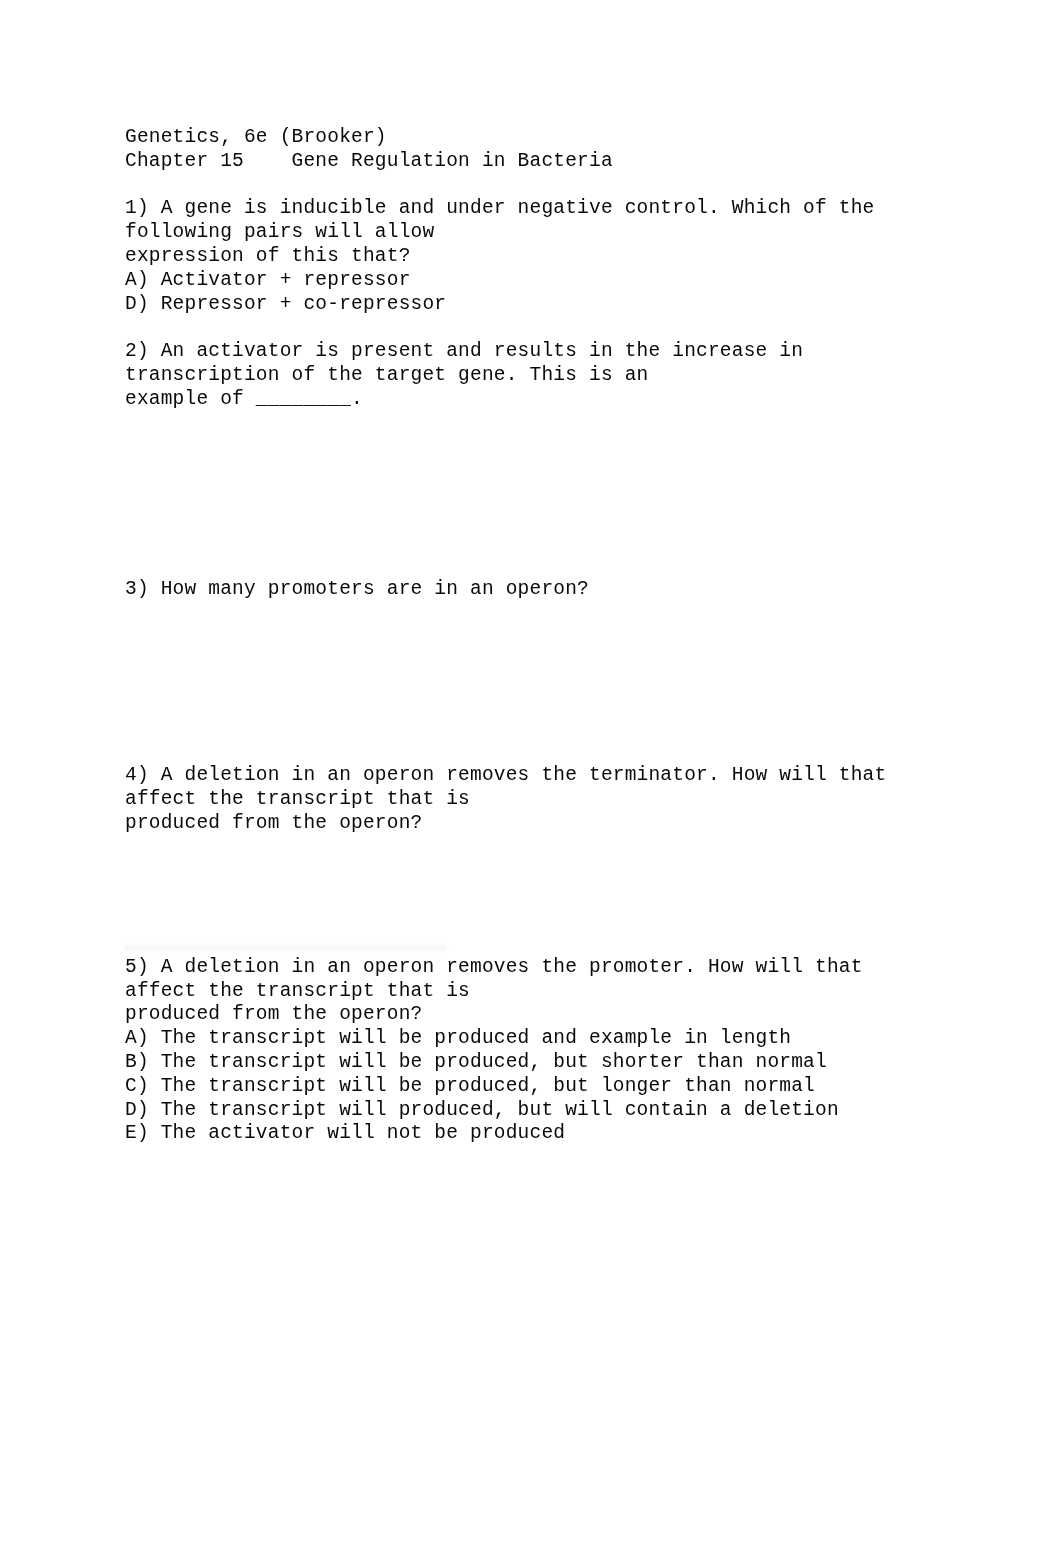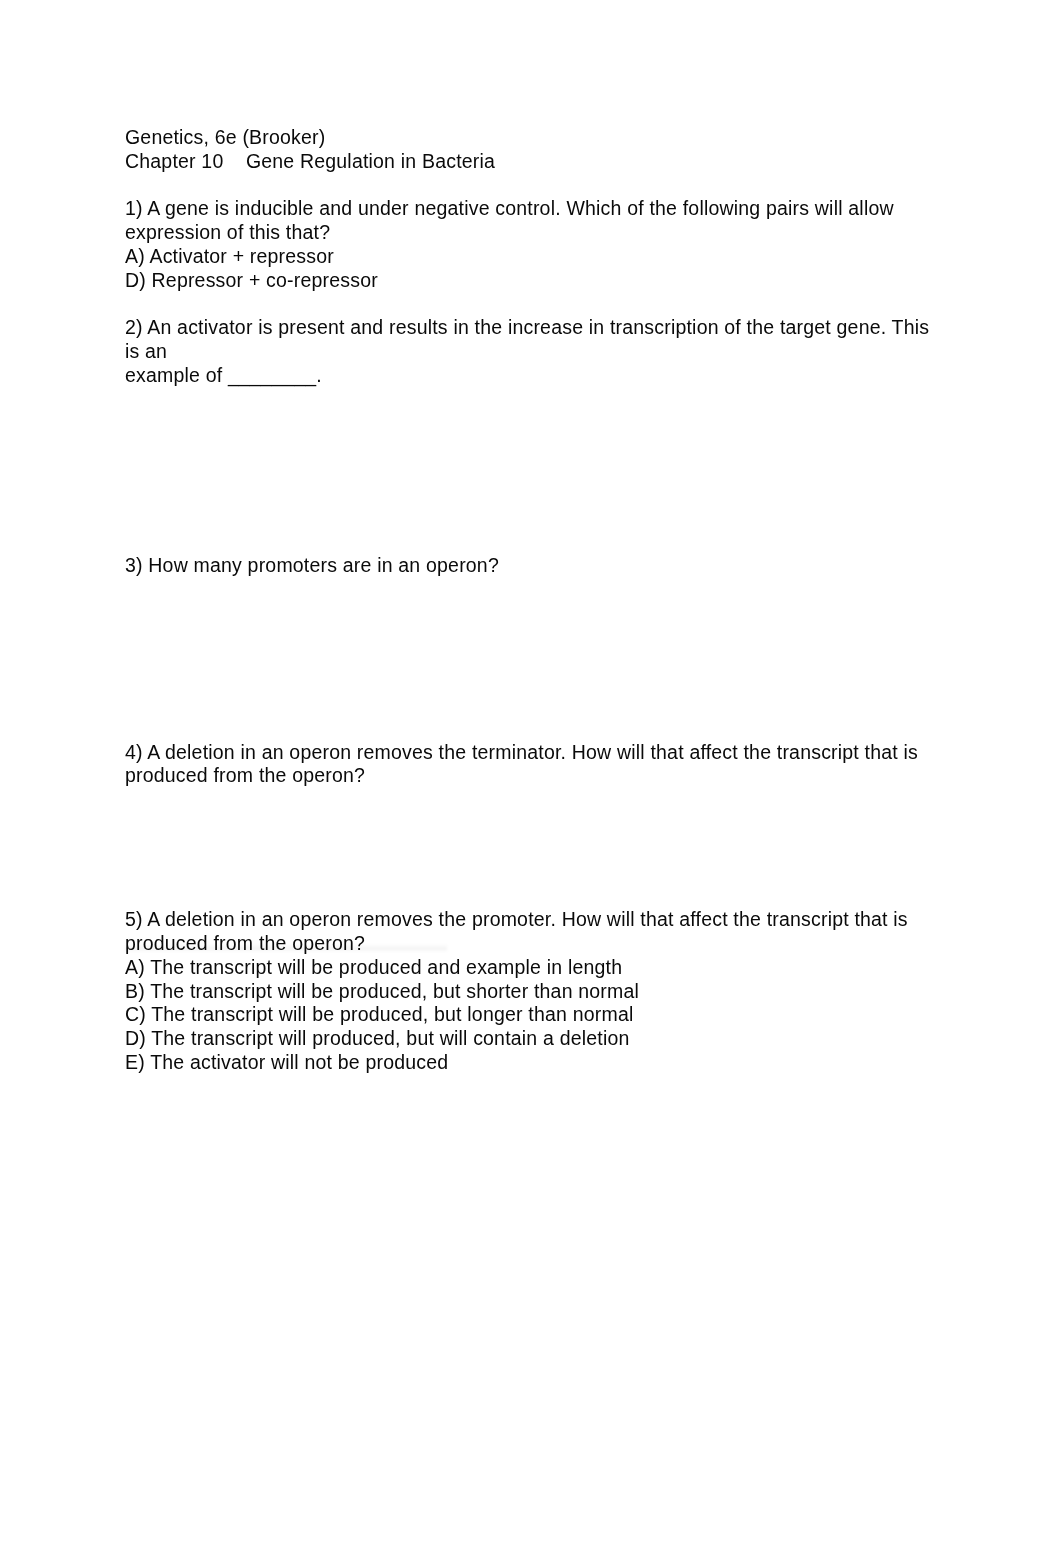--- a/index.html
+++ b/index.html
@@ -6,21 +6,21 @@
     margin: 0;
     padding: 0;
     background: #ffffff;
   }
   .page {
     position: relative;
     width: 1062px;
     height: 1561px;
     background: #ffffff;
     overflow: hidden;
-    font-family: Liberation Sans, sans-serif;
+    font-family: Liberation Mono, monospace;
     color: #0a0a0a;
   }
   .content {
     position: absolute;
     left: 125px;
     top: 126px;
     width: 810px;
   }
   .line {
     font-size: 19.5px;
@@ -72,21 +72,21 @@
 </style>
 </head>
 <body>
 
 <div class="page">
 
   <div class="content">
 
     <div class="block">
       <div class="line">Genetics, 6e (Brooker)</div>
-      <div class="line">Chapter 10    Gene Regulation in Bacteria</div>
+      <div class="line">Chapter 15    Gene Regulation in Bacteria</div>
     </div>
 
     <div class="gap-sm"></div>
 
     <div class="block">
       <div class="line">1) A gene is inducible and under negative control. Which of the following pairs will allow</div>
       <div class="line">expression of this that?</div>
       <div class="line">A) Activator + repressor</div>
       <div class="line">D) Repressor + co-repressor</div>
     </div>

